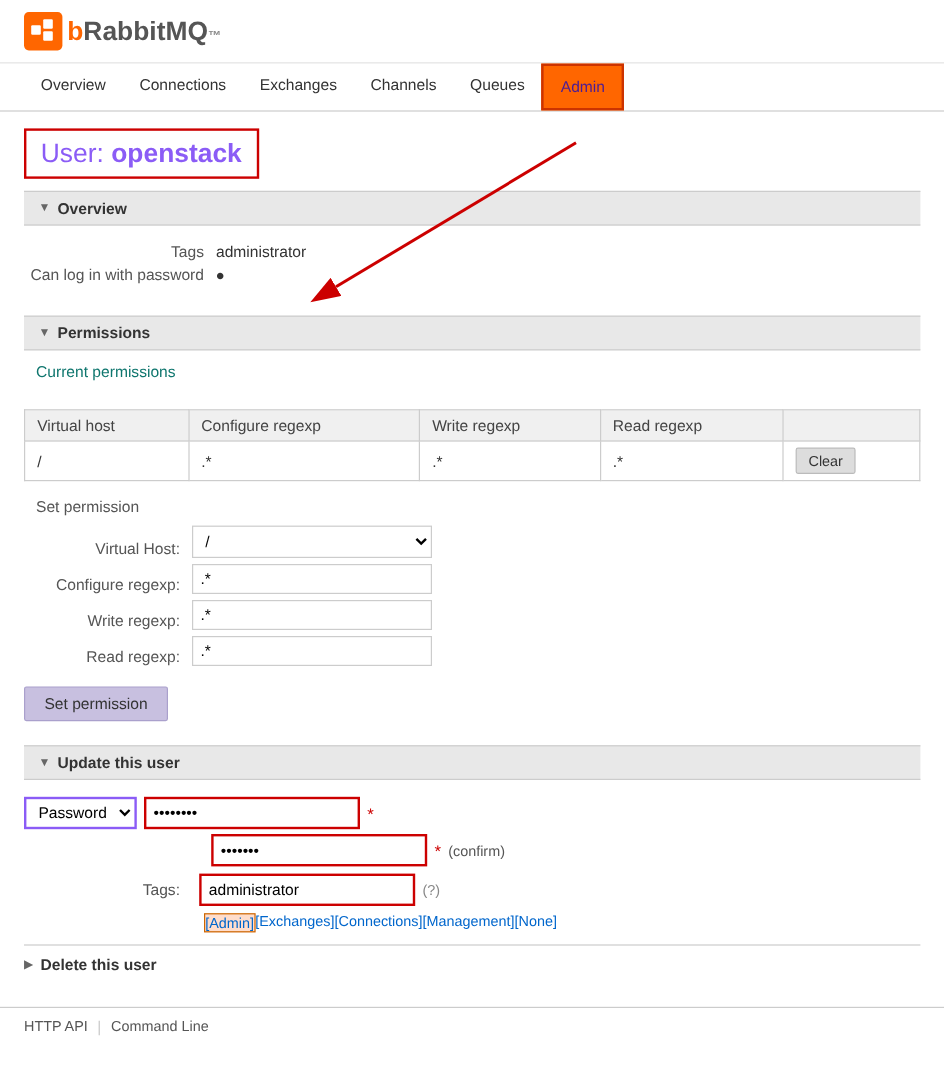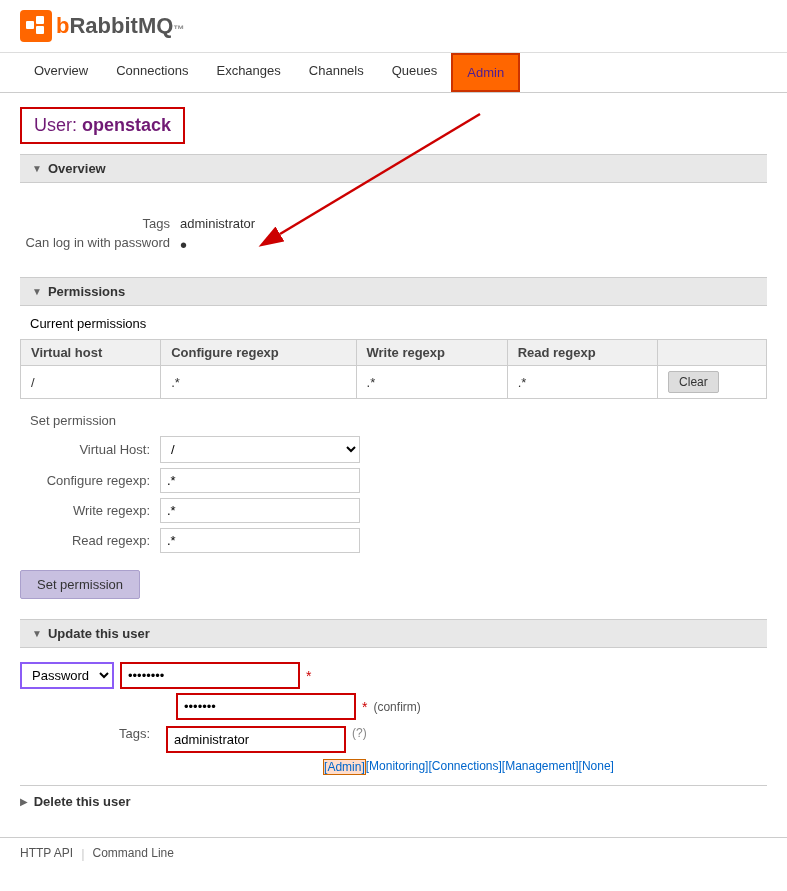--- a/index.html
+++ b/index.html
@@ -73,23 +73,23 @@
     }
 
     
     .page-title-box {
       border: 2px solid #cc0000;
       display: inline-block;
       padding: 6px 12px;
       margin: 14px 0 10px 0;
     }
     .page-title-box h1 {
-      font-size: 18px;
+      font-size: 22px;
       font-weight: normal;
-      color: #701a75;
+      color: #8b5cf6;
     }
     .page-title-box h1 strong {
       font-weight: bold;
     }
 
     
     .section-header {
       background: #e8e8e8;
       padding: 6px 12px;
       display: flex;
@@ -105,21 +105,20 @@
       font-size: 10px;
     }
     .section-header span.title {
       font-weight: bold;
       font-size: 13px;
     }
 
     
     .overview-content {
       padding: 10px 0;
-      margin-top: 19px;
     }
     .overview-row {
       display: flex;
       margin: 4px 0;
     }
     .overview-label {
       width: 160px;
       text-align: right;
       padding-right: 10px;
       color: #555;
@@ -130,37 +129,37 @@
     .bullet {
       font-size: 20px;
       line-height: 1;
     }
 
     
     .permissions-content {
       padding: 10px 0;
     }
     .sub-label {
-      color: #000000;
-      margin-bottom: 8px;
+      color: #0f766e;
+      margin-bottom: 24px;
       padding-left: 10px;
     }
 
     
     .perms-table {
       width: 100%;
       border-collapse: collapse;
       margin-bottom: 14px;
     }
     .perms-table th {
       background: #f0f0f0;
       border: 1px solid #ccc;
       padding: 5px 10px;
       text-align: left;
-      font-weight: bold;
+      font-weight: normal;
       color: #444;
     }
     .perms-table td {
       border: 1px solid #ccc;
       padding: 5px 10px;
       background: #fff;
     }
     .perms-table tr:nth-child(even) td {
       background: #f9f9f9;
     }
@@ -176,21 +175,21 @@
 
     
     .set-permission-title {
       font-size: 13px;
       color: #555;
       margin-bottom: 8px;
       padding-left: 10px;
     }
     .form-row {
       display: flex;
-      align-items: center;
+      align-items: flex-end;
       margin: 5px 0;
     }
     .form-label {
       width: 140px;
       text-align: right;
       padding-right: 10px;
       color: #555;
     }
     .form-input {
       border: 1px solid #ccc;
@@ -245,20 +244,21 @@
       color: #cc0000;
       font-size: 14px;
     }
     .confirm-label {
       color: #555;
       font-size: 12px;
     }
 
     .tags-row {
       display: flex;
+      align-items: center;
       margin: 6px 0;
       gap: 6px;
     }
     .tags-label {
       width: 140px;
       text-align: right;
       padding-right: 10px;
       color: #555;
     }
     .tags-input {
@@ -272,21 +272,20 @@
       font-size: 12px;
       cursor: help;
     }
 
     .tag-options {
       display: flex;
       gap: 0;
       flex-wrap: wrap;
       margin-left: 150px;
       margin-top: 2px;
-      justify-content: center;
     }
     .tag-option {
       color: #0066cc;
       cursor: pointer;
       font-size: 12px;
     }
     .tag-option.active {
       background: #ffddcc;
       border: 1px solid #cc6600;
     }
@@ -499,21 +498,21 @@
 
     
     <div class="tags-row">
       <span class="tags-label">Tags:</span>
       <input class="tags-input" type="text" value="administrator" style="">
       <span class="help-icon">(?)</span>
     </div>
     
     <div class="tag-options">
       <span class="tag-option active">[Admin]</span>
-      <span class="tag-option"> [Monitoring]</span>
+      <span class="tag-option"> [Exchanges]</span>
       <span class="tag-option"> [Connections]</span>
       <span class="tag-option"> [Management]</span>
       <span class="tag-option"> [None]</span>
     </div>
 
   </div>
 
   
   <div class="delete-section">
     <div class="delete-header">

